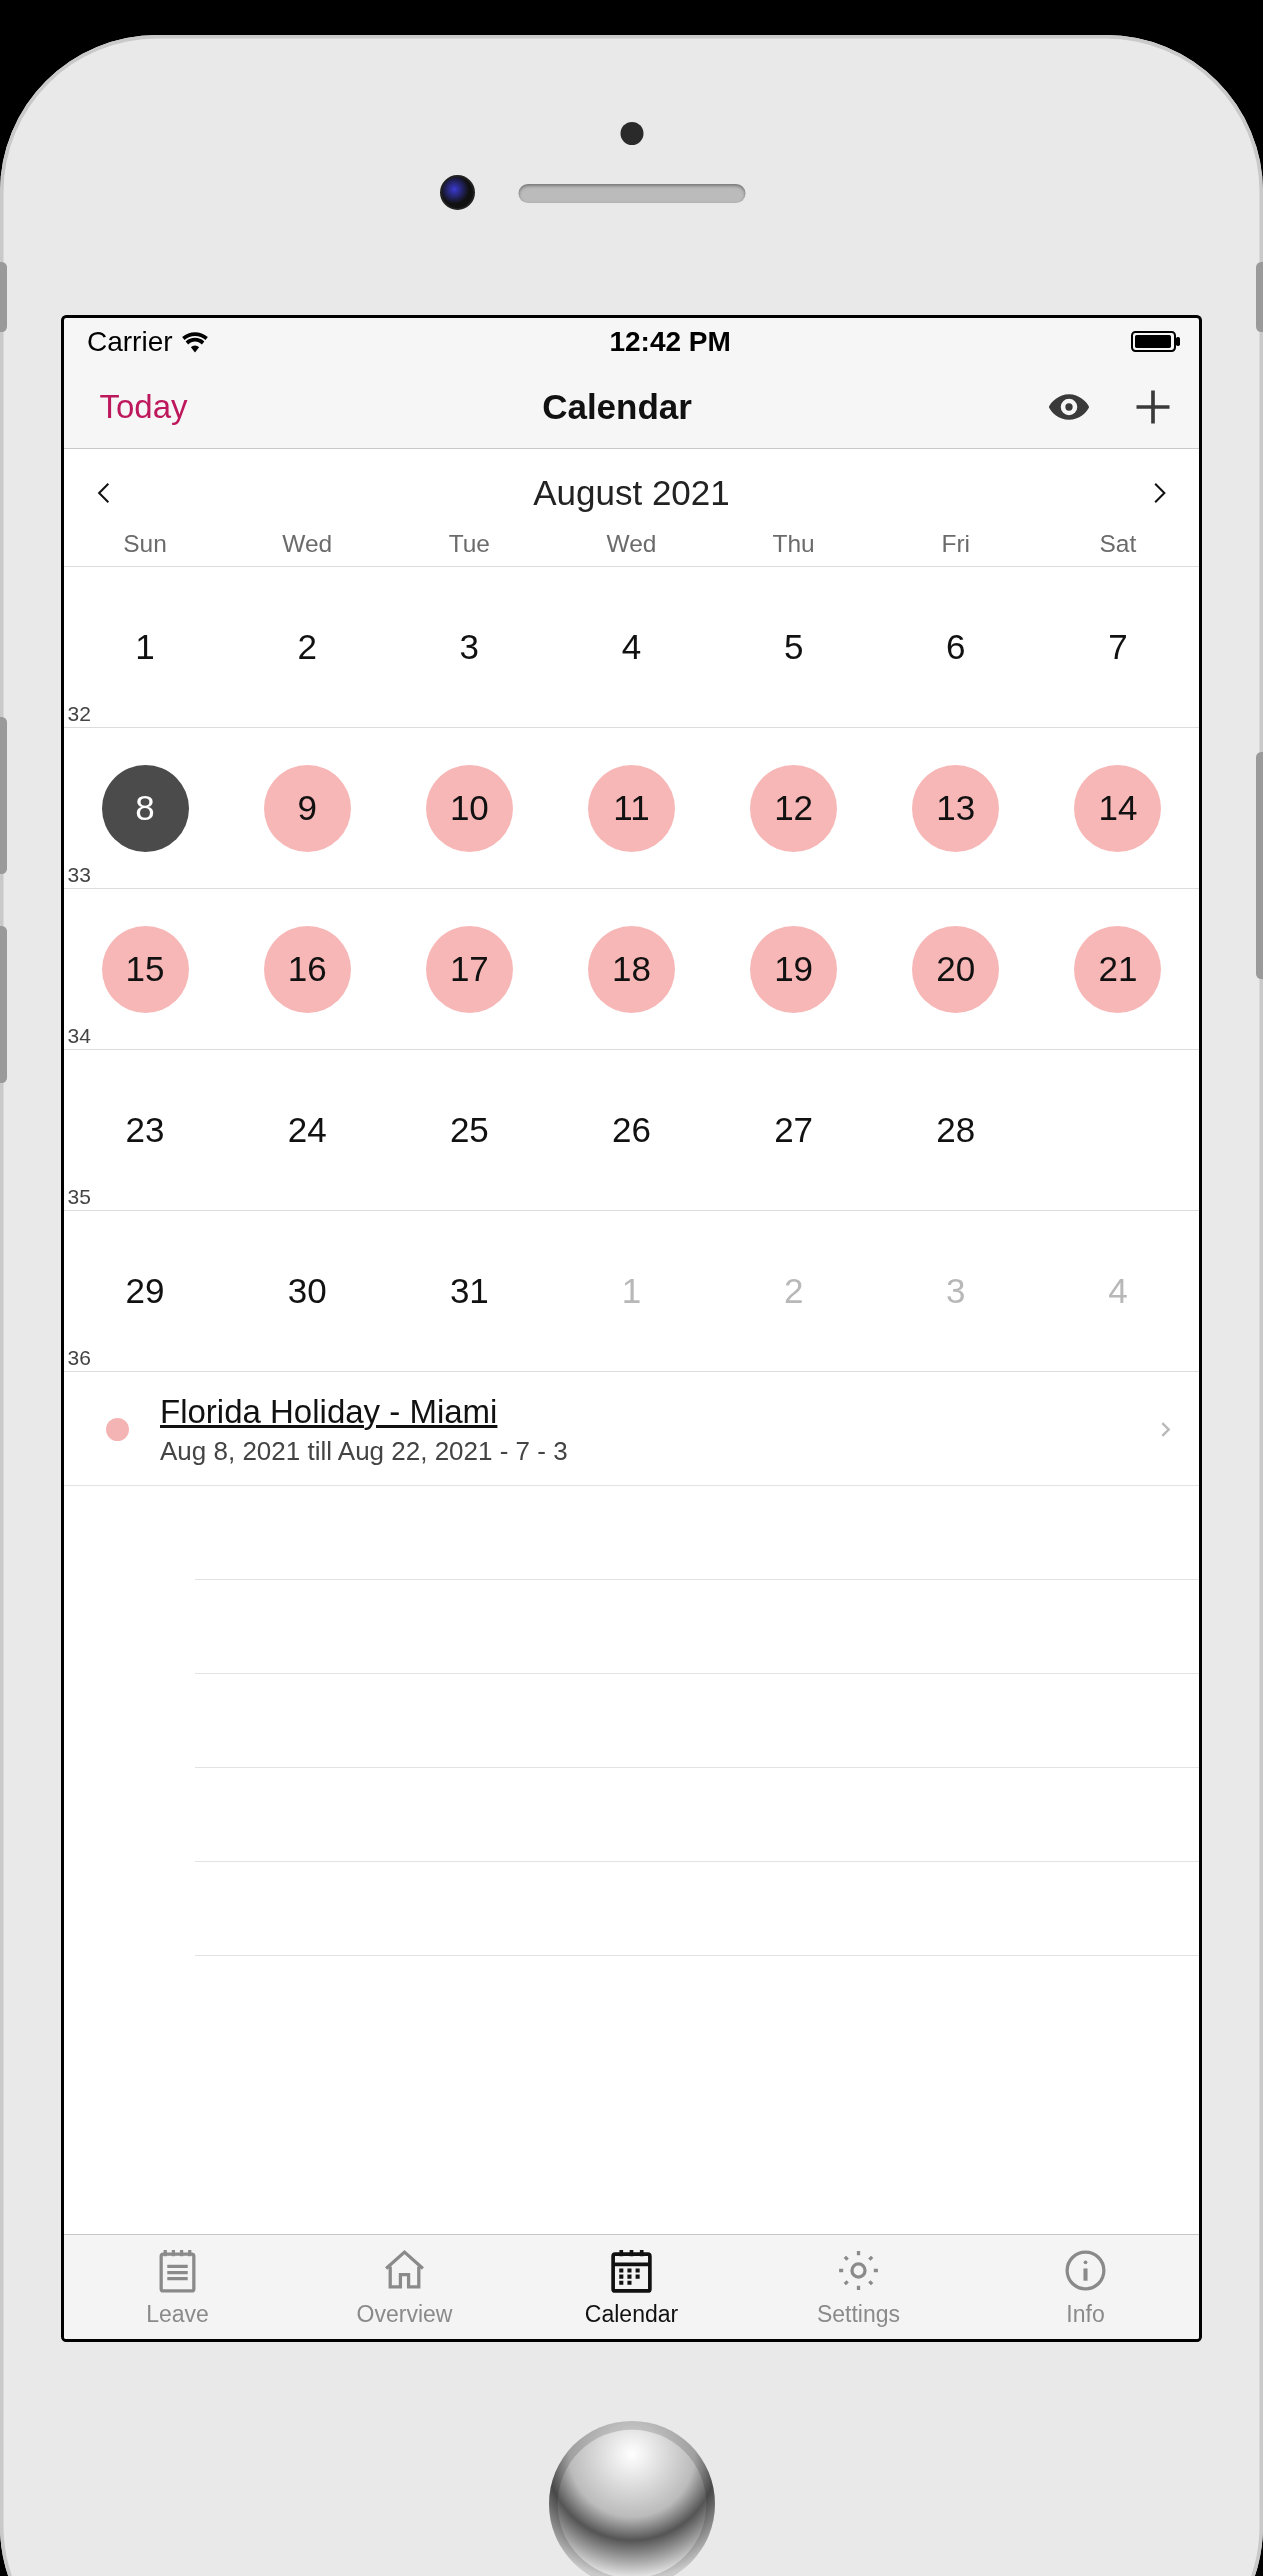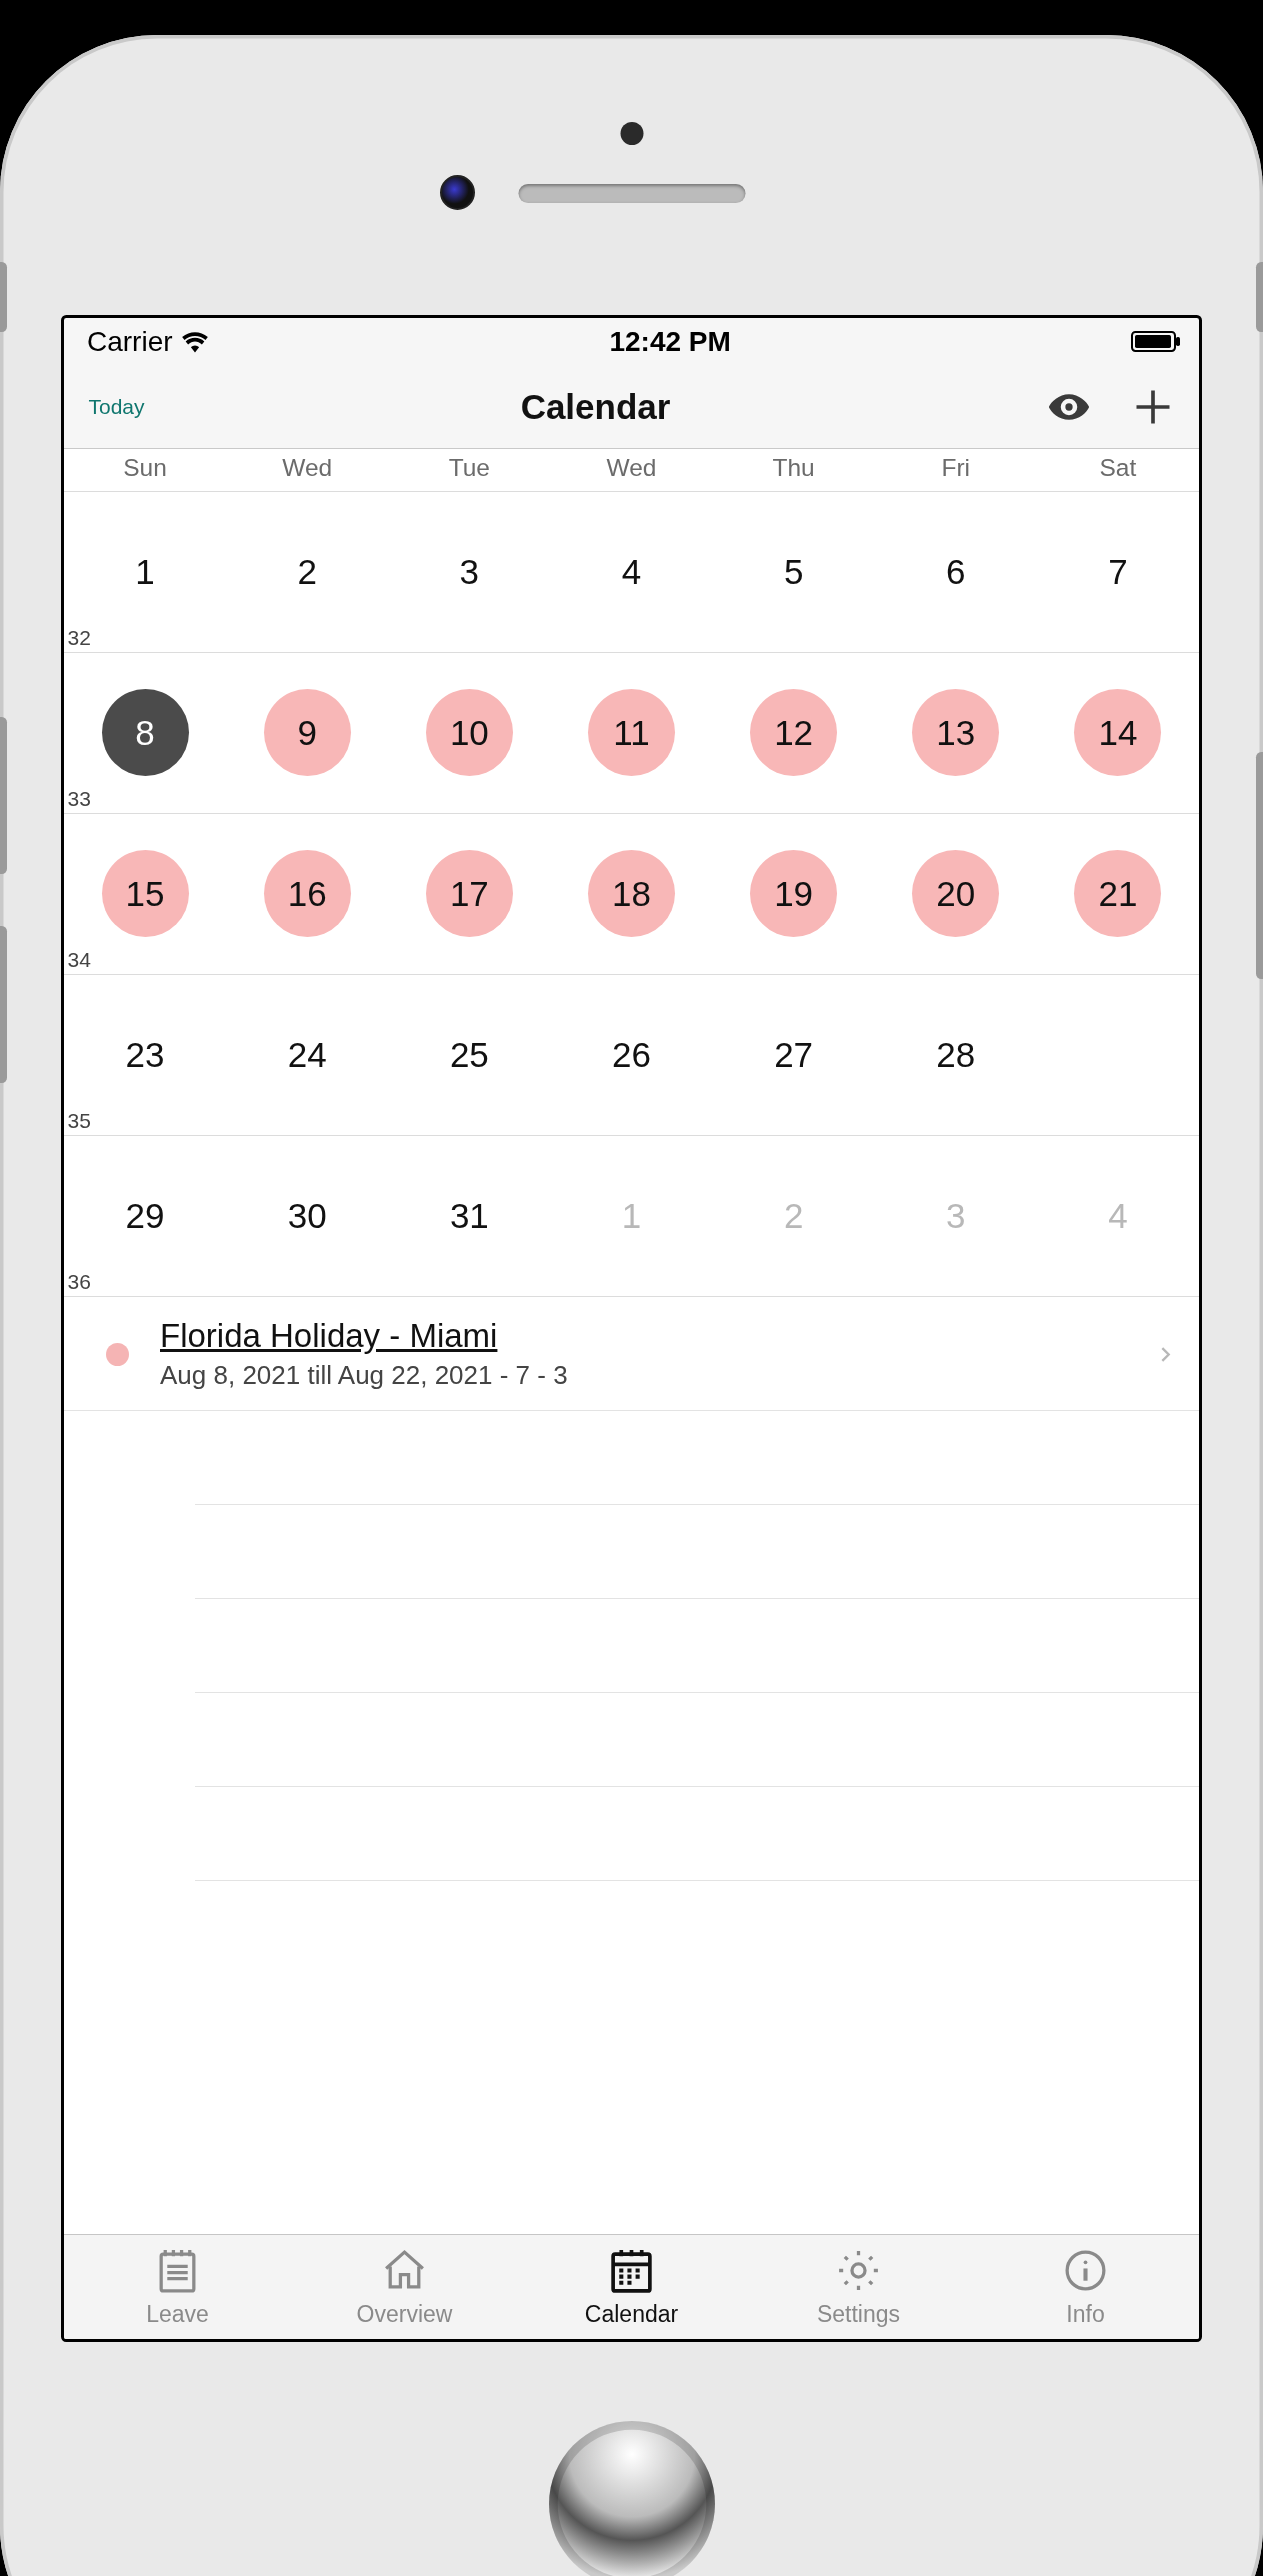--- a/index.html
+++ b/index.html
@@ -86,21 +86,21 @@
   .status-time { font-weight:600; font-size:28px;}
 
   
   .nav-bar {
     height: 84px;
     display:flex; align-items:center;
     border-bottom: 0.9px solid #c9c9c9;
     padding: 0 24.5px;
     background:#f6f6f6;
   }
-  .nav-today { font-size: 21px; color:#0f766e; }
+  .nav-today { font-size: 33px; color:#be185d;margin-left:11px; }
   .nav-title { flex:1; text-align:center; font-size:35px; font-weight:600; color:#111; }
   .nav-actions { display:flex; gap:40px; align-items:center;}
   .icon { display:inline-flex; align-items:center; justify-content:center;}
   .icon svg { display:block; }
 
   
   .month-header {
     background:#fff;
     border-bottom:0.9px solid #dcdcdc;
   }
@@ -223,20 +223,33 @@
         </span>
         <span class="icon">
           <svg viewBox="0 0 24 24" width="44" height="44" stroke="#3a3a3a" stroke-width="2" fill="none">
               <path d="M12 3v18M3 12h18"></path>
             </svg>
         </span>
       </div>
     </div>
 
     <div class="month-header">
+      <div class="month-nav">
+        <span class="icon chev">
+          <svg viewBox="0 0 24 24" stroke="#111" stroke-width="2" fill="none">
+              <path d="M16 3 7 12l9 9"></path>
+            </svg>
+        </span>
+        <span class="month-title">August 2021</span>
+        <span class="icon chev">
+          <svg viewBox="0 0 24 24" stroke="#111" stroke-width="2" fill="none">
+              <path d="M8 3l9 9-9 9"></path>
+            </svg>
+        </span>
+      </div>
       <div class="weekday-row">
         <div class="wd">Sun</div>
         <div class="wd">Wed</div>
         <div class="wd">Tue</div>
         <div class="wd">Wed</div>
         <div class="wd">Thu</div>
         <div class="wd">Fri</div>
         <div class="wd">Sat</div>
       </div>
     </div>

